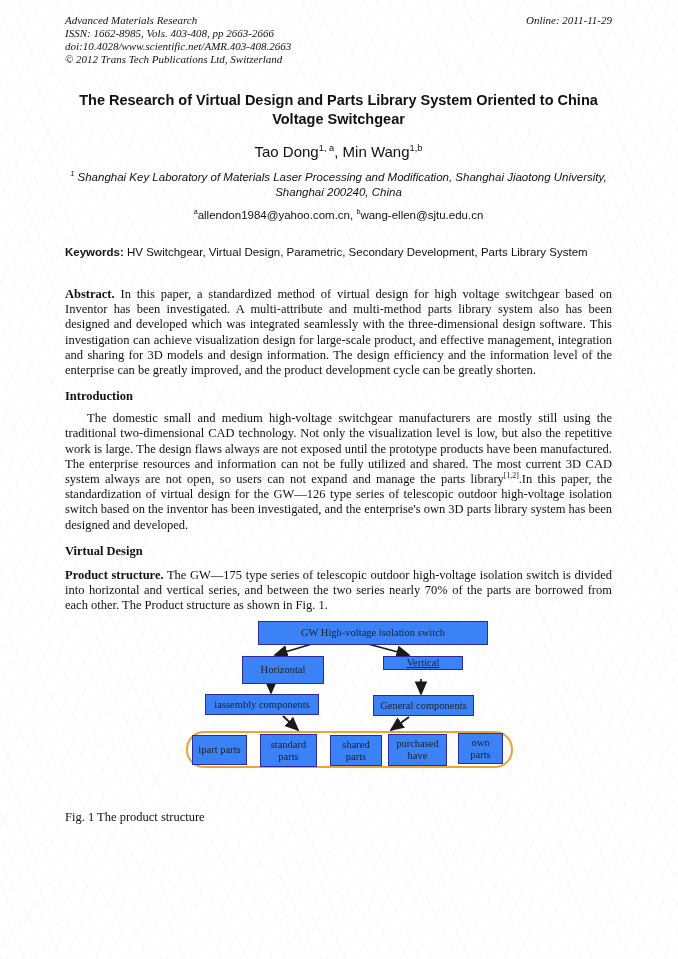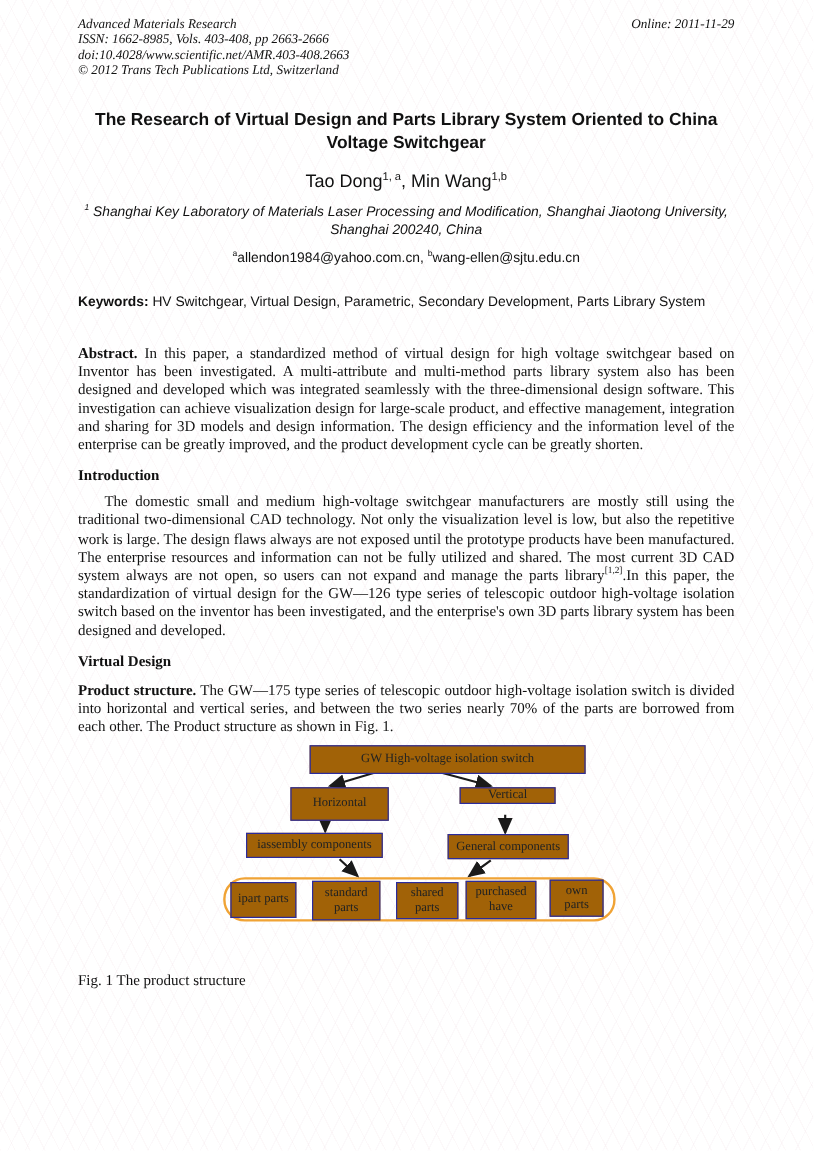--- a/index.html
+++ b/index.html
@@ -42,21 +42,21 @@
   .h2{margin-top:11px;font-weight:bold;font-size:12.5px;}
   .indent{ text-indent:22px; }
   .mt6{margin-top:7px;}
   .mt8{margin-top:9px;}
   .cite{font-size:0.62em;vertical-align:super;line-height:0;}
 
   
   .diagram{position:relative;width:548px;height:182px;margin-top:6px;}
   .dbox{
     position:absolute;box-sizing:border-box;
-    border:1.5px solid #2b2b9d;background:#a16207;
+    border:1.5px solid #2b2b9d;background:#3b82f6;
     display:flex;align-items:center;justify-content:center;
     font-size:10.5px;line-height:12px;text-align:center;color:#222;
     padding:1px 2px;
   }
   .group{
     position:absolute;box-sizing:border-box;
     border:2px solid #f0a335;border-radius:18px;background:transparent;
   }
   .arrows{position:absolute;left:0;top:0;pointer-events:none;}
   .caption{margin-top:9px;text-align:left;font-size:12.5px;}
@@ -124,21 +124,21 @@
         <line x1="206" y1="60" x2="206" y2="74" stroke="#1a1a1a" stroke-width="1.8" marker-end="url(#ah)"></line>
         <line x1="356" y1="60" x2="356" y2="75" stroke="#1a1a1a" stroke-width="1.8" marker-end="url(#ah)"></line>
         <line x1="218" y1="97" x2="233" y2="111" stroke="#1a1a1a" stroke-width="1.8" marker-end="url(#ah)"></line>
         <line x1="344" y1="98" x2="326" y2="111" stroke="#1a1a1a" stroke-width="1.8" marker-end="url(#ah)"></line>
       </svg>
 
       <div class="dbox" style="left:193px;top:2px;width:230px;height:24px;">GW High-voltage isolation switch</div>
 
       <div class="dbox" style="left:164px;top:37px;width:82px;height:28px;margin-left:13px;">Horizontal</div>
 
-      <div class="dbox" style="left:318px;top:37px;width:80px;height:14px;">Vertical</div>
+      <div class="dbox" style="left:318px;top:37px;width:80px;height:14px;text-decoration:underline;">Vertical</div>
 
       <div class="dbox" style="left:140px;top:75px;width:114px;height:21px;">iassembly components</div>
 
       <div class="dbox" style="left:308px;top:76px;width:101px;height:21px;">General components</div>
 
       <div class="dbox" style="left:127px;top:116px;width:55px;height:30px;text-align:center;">ipart parts</div>
 
       <div class="dbox" style="left:195px;top:115px;width:57px;height:33px;">standard parts</div>
 
       <div class="dbox" style="left:265px;top:116px;width:52px;height:31px;">shared parts</div>

